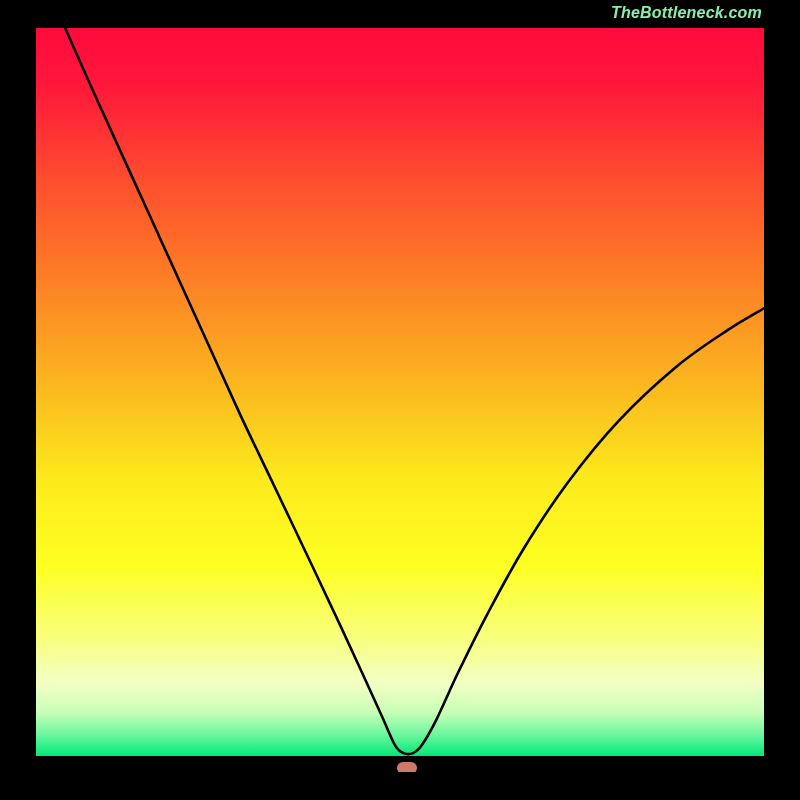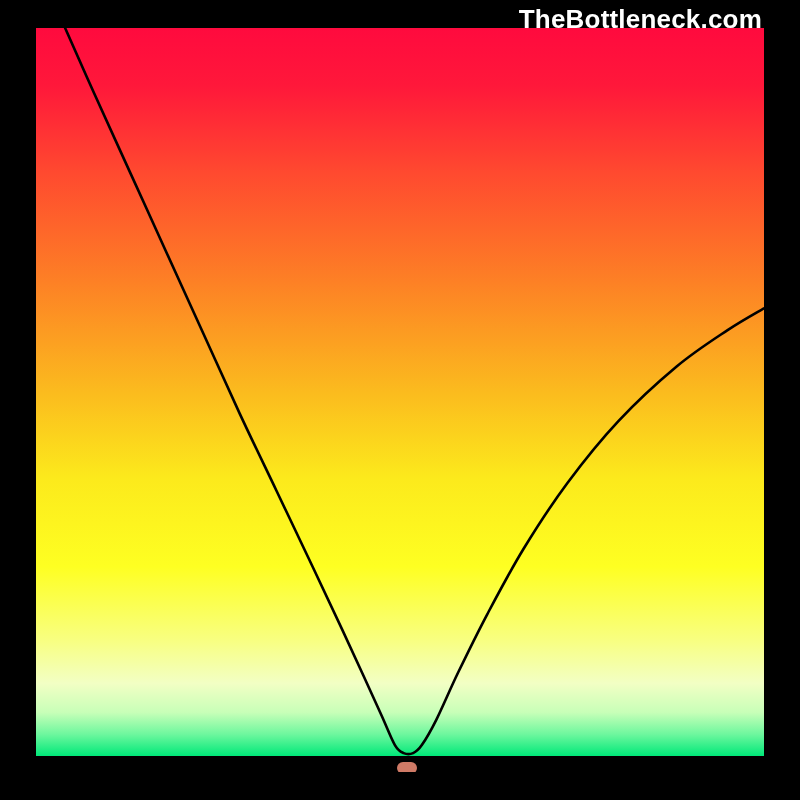--- a/index.html
+++ b/index.html
@@ -37,24 +37,25 @@
     width: 20px;
     height: 12px;
     border-radius: 6px;
     transform: translate(-50%, -50%);
   }
   .watermark {
     position: absolute;
     top: 4px;
     right: 38px;
     font-family: Arial, Helvetica, sans-serif;
-    font-size: 26px;
+    font-size: 16px;
     font-weight: 600;
-    color: #ffffff;
+    color: #86efac;
     letter-spacing: 0.2px;
+    font-style: italic;
   }
 </style>
 </head>
 <body>
 
 <div class="stage">
   <div class="watermark">TheBottleneck.com</div>
 
   <div class="plot-box">
     <svg class="gradient" viewBox="0 0 100 100" preserveAspectRatio="none">

